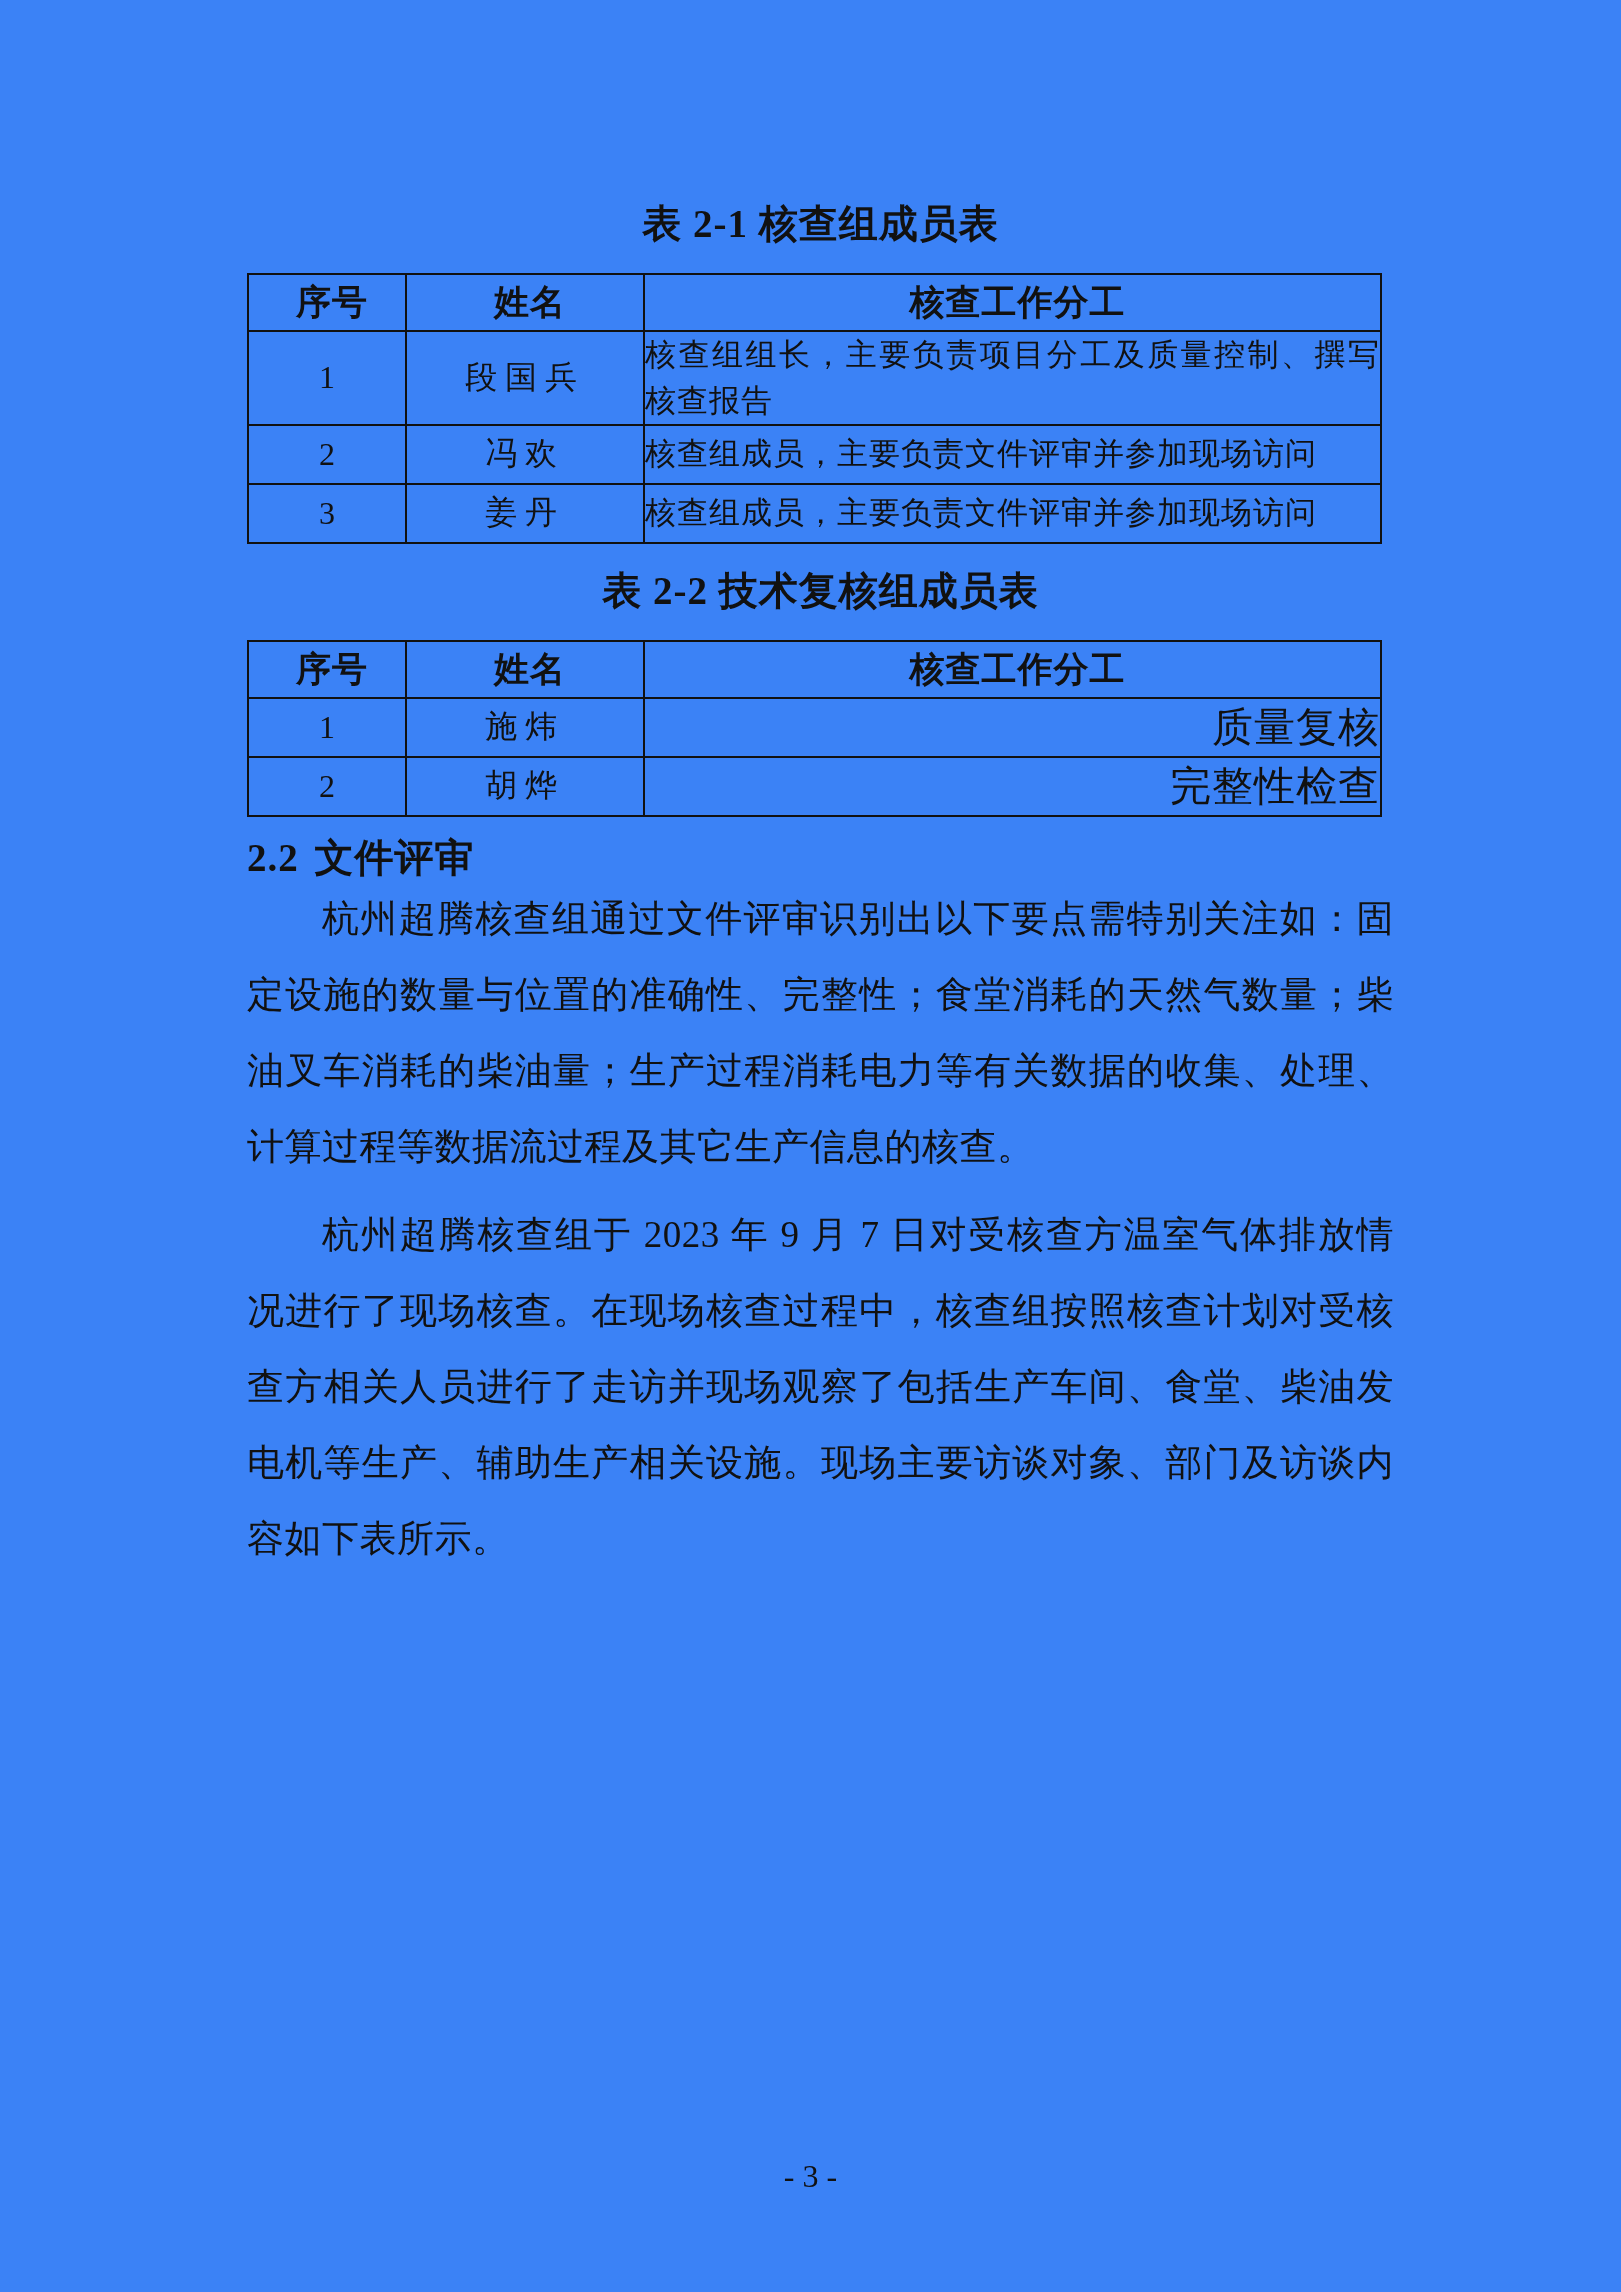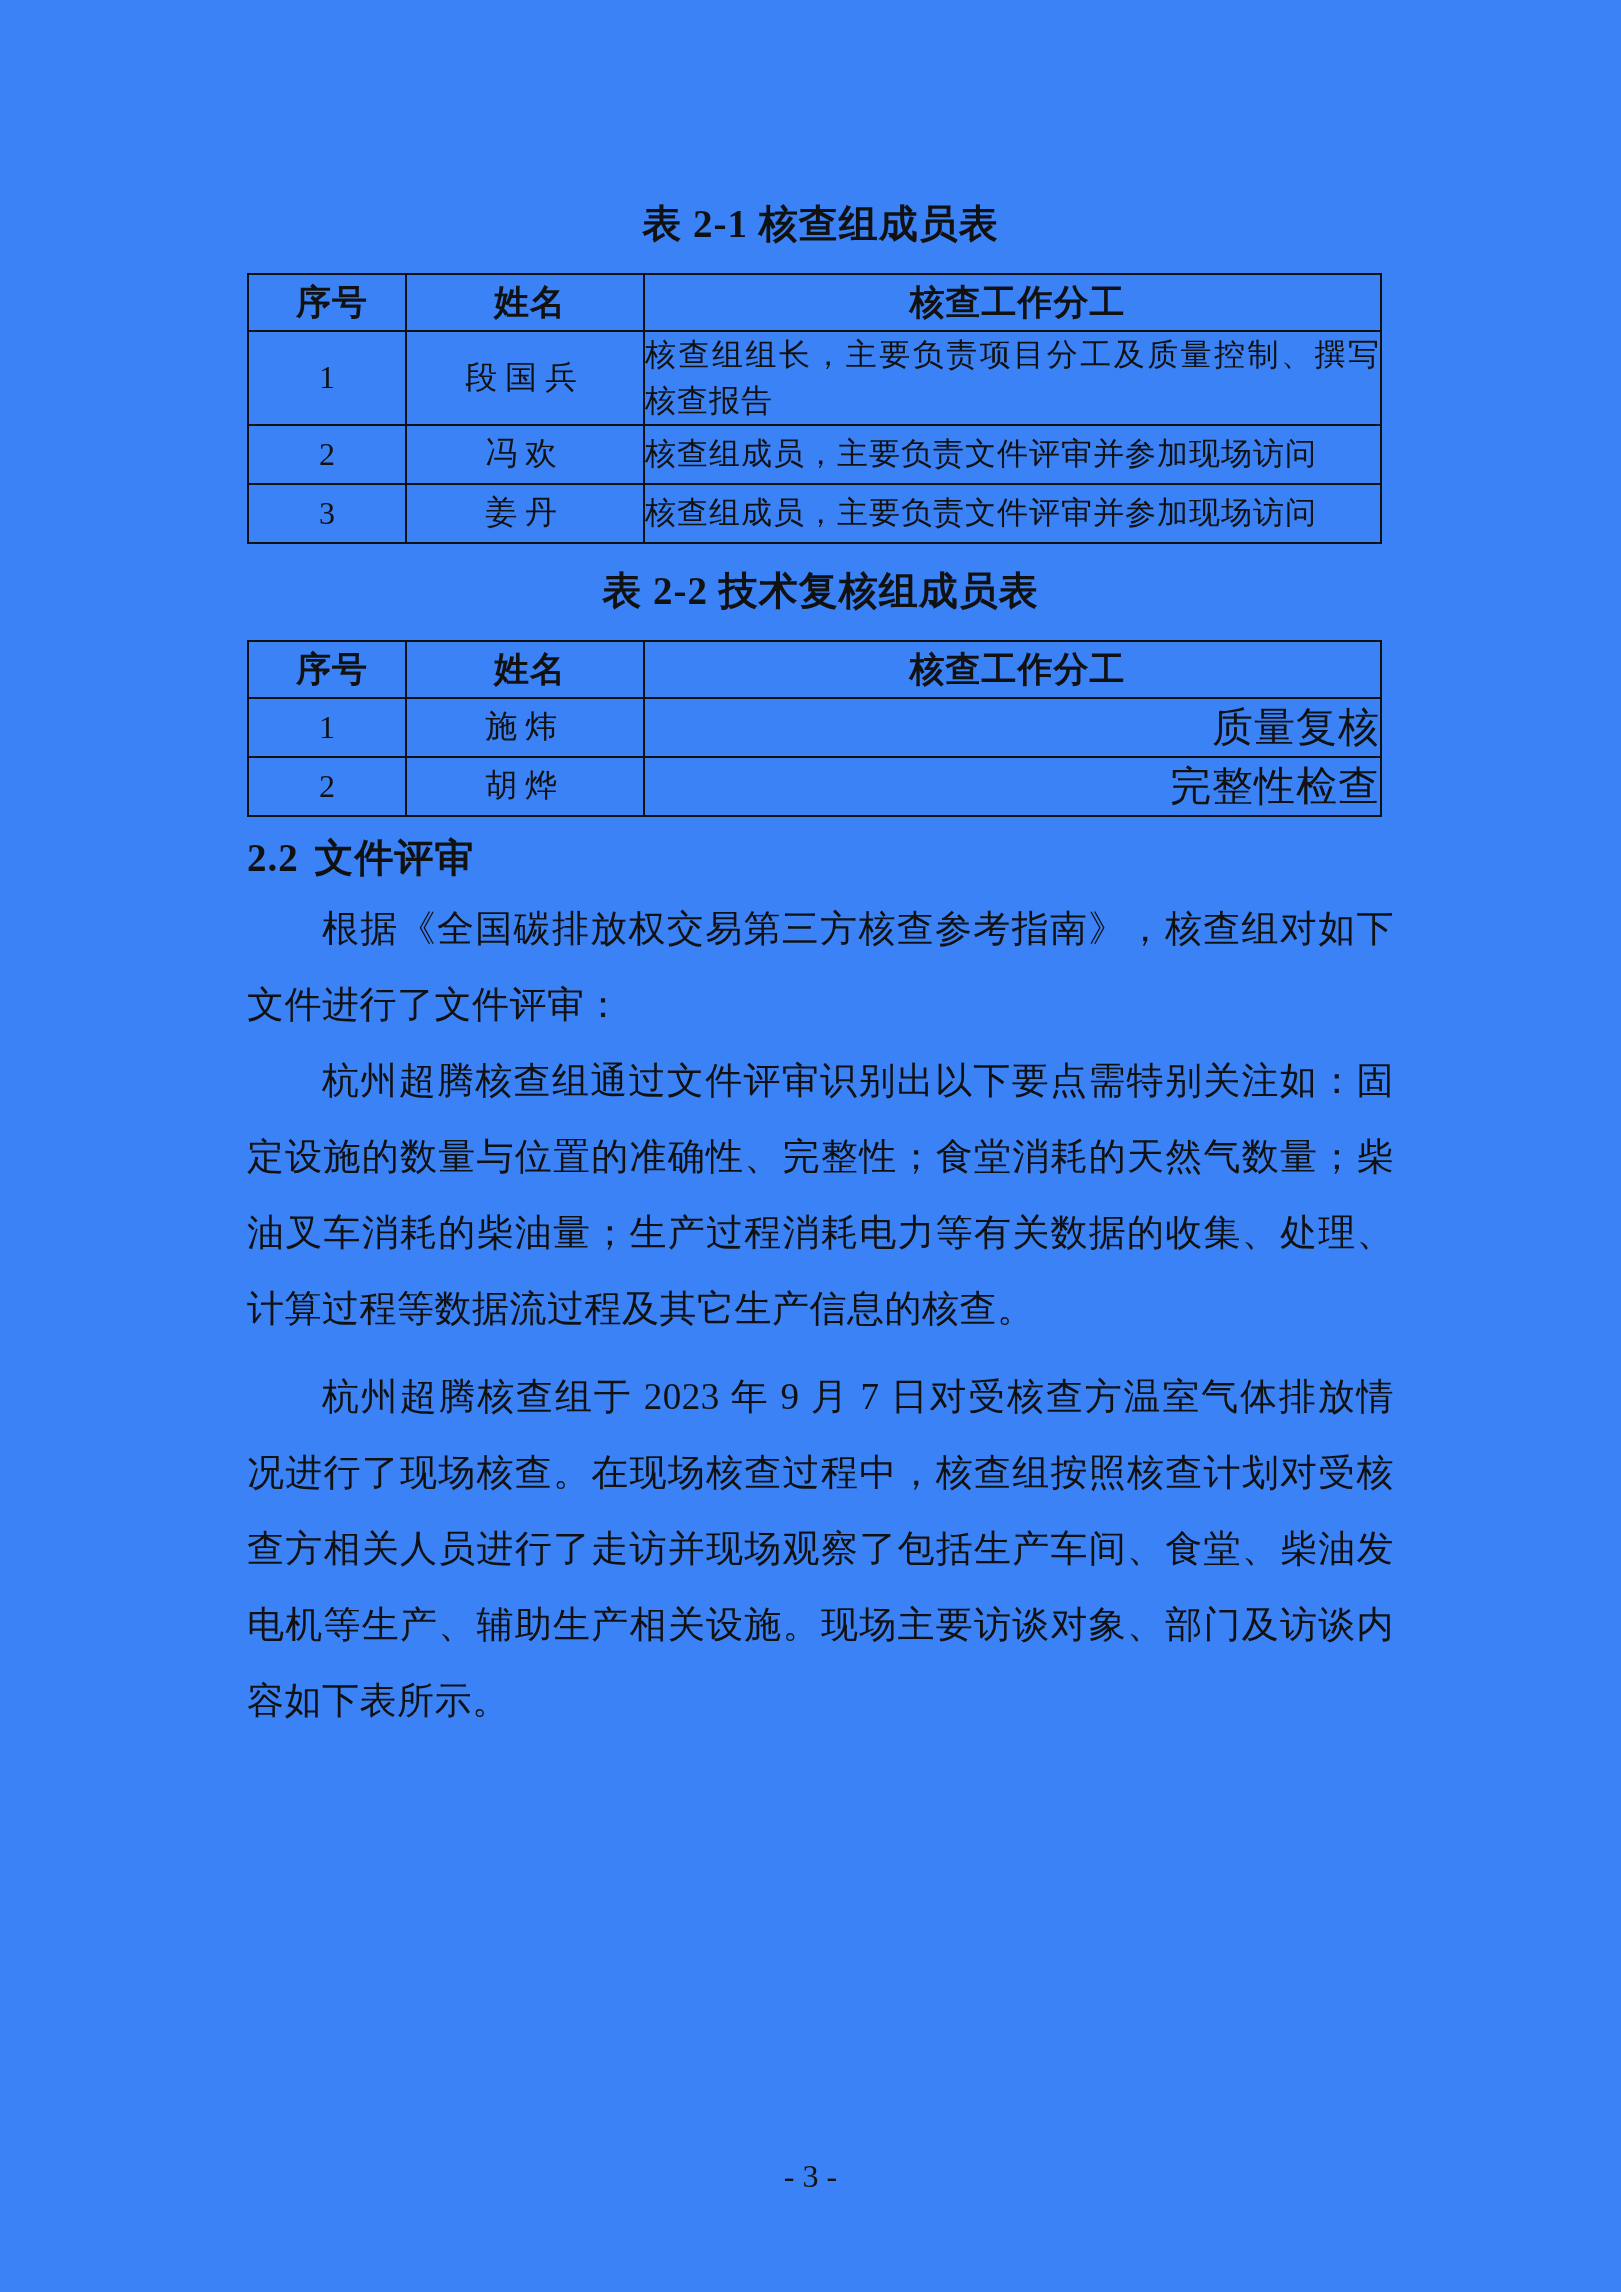--- a/index.html
+++ b/index.html
@@ -166,21 +166,20 @@
           <td class="cell-name">胡烨</td>
           <td class="cell-duty-center">完整性检查</td>
         </tr>
       </tbody>
     </table>
 
     <div class="section-heading heading-22">
       <span class="sec-num">2.2</span><span>文件评审</span>
     </div>
 
-    <p class="body-para para-first">根据《全国碳排放权交易第三方核查参考指南》，核查组对如下文件进行了文件评审：</p>
     <p class="body-para">杭州超腾核查组通过文件评审识别出以下要点需特别关注如：固定设施的数量与位置的准确性、完整性；食堂消耗的天然气数量；柴油叉车消耗的柴油量；生产过程消耗电力等有关数据的收集、处理、计算过程等数据流过程及其它生产信息的核查。</p>
 
 
     <p class="body-para para-first-23">杭州超腾核查组于 2023 年 9 月 7 日对受核查方温室气体排放情况进行了现场核查。在现场核查过程中，核查组按照核查计划对受核查方相关人员进行了走访并现场观察了包括生产车间、食堂、柴油发电机等生产、辅助生产相关设施。现场主要访谈对象、部门及访谈内容如下表所示。</p>
 
   </div>
 
   <div class="page-footer">- 3 -</div>
 </div>
 

